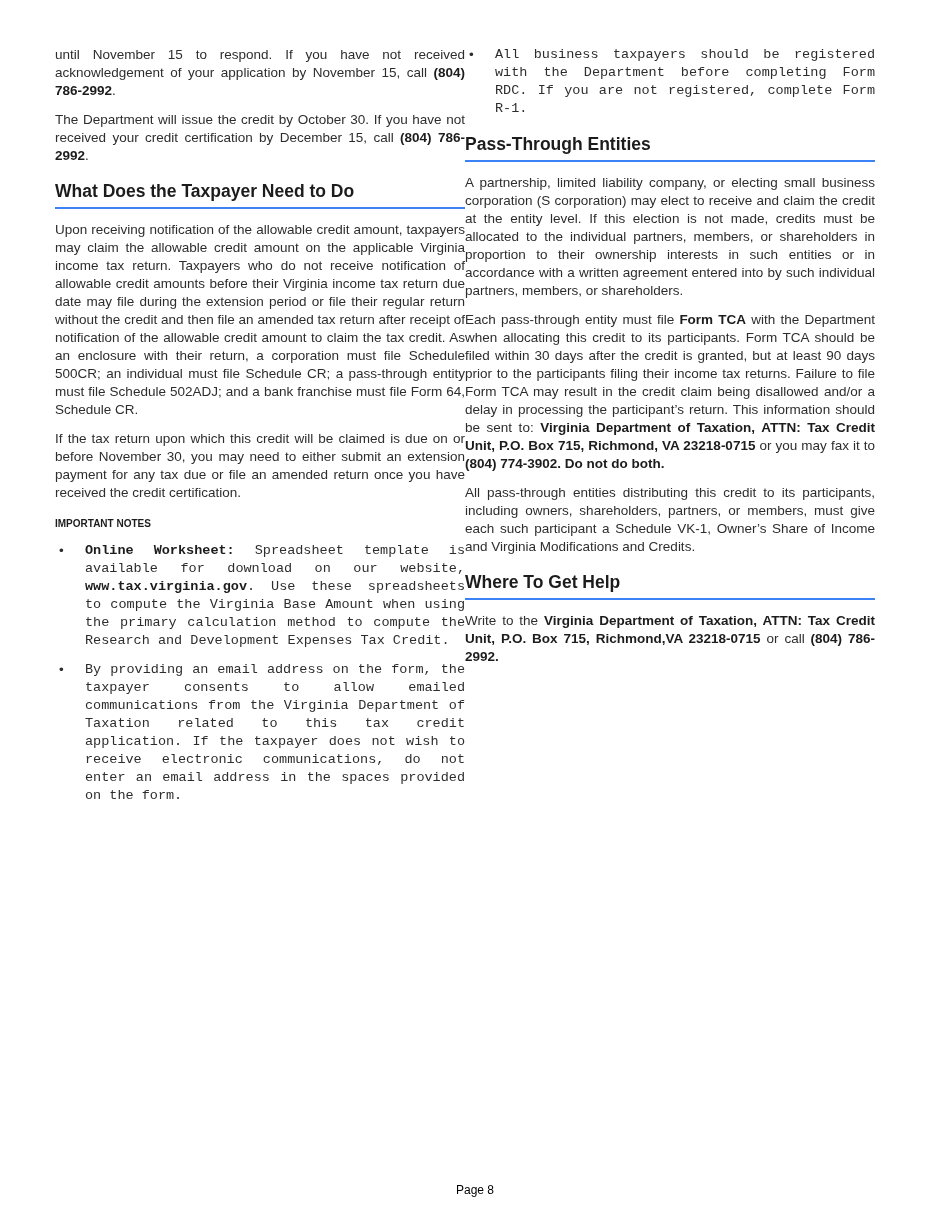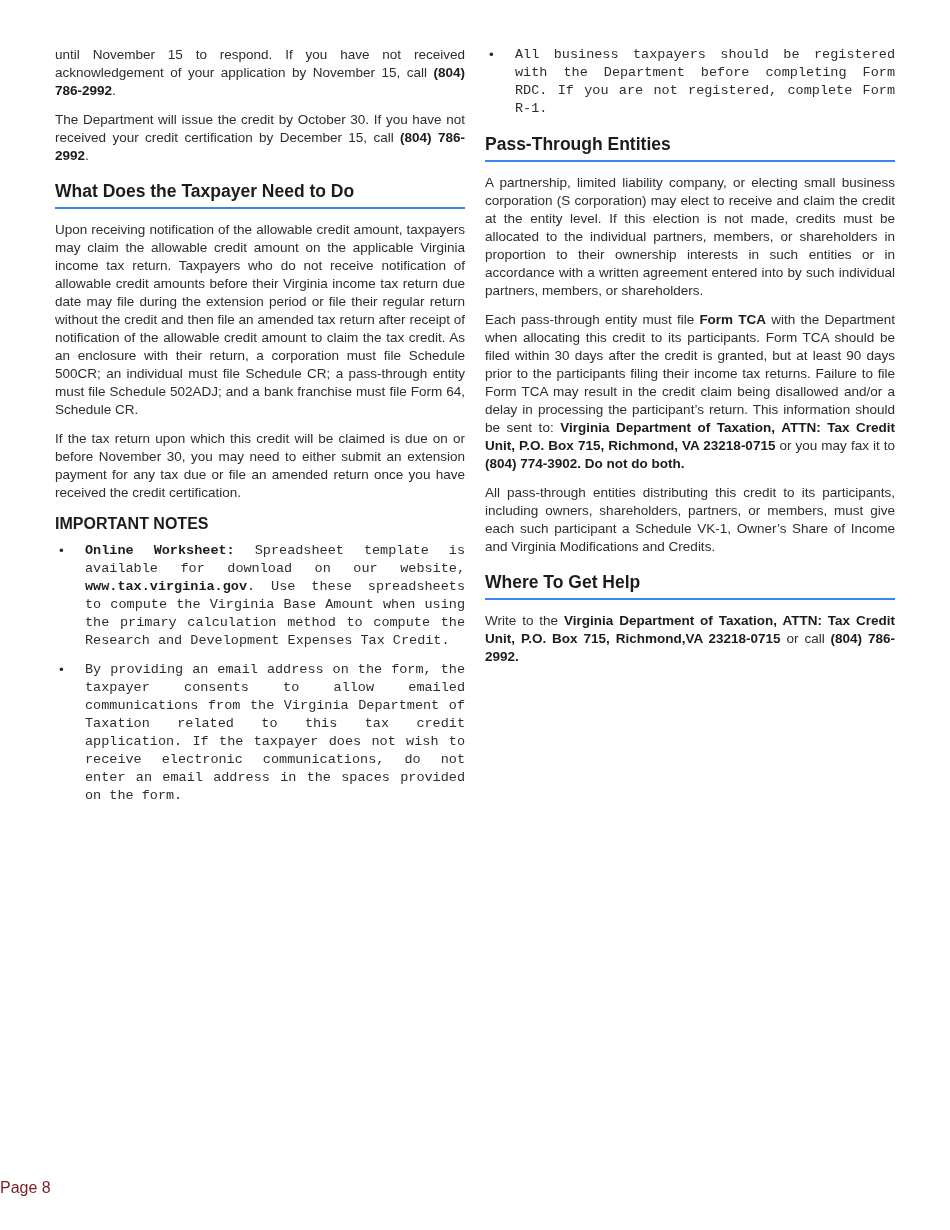--- a/index.html
+++ b/index.html
@@ -8,21 +8,20 @@
     width: 950px;
     height: 1230px;
     position: relative;
     font-family: "Liberation Sans", "DejaVu Sans", sans-serif;
     color: #2d2d2d;
     overflow: hidden;
   }
   .page {
     padding: 46px 55px 0 55px;
     display: flex;
-    gap: 20px;
   }
   .col {
     width: 410px;
     flex: 0 0 410px;
     font-size: 13.5px;
     line-height: 18px;
   }
   p.body-para {
     text-align: justify;
     margin-bottom: 11px;
@@ -34,21 +33,21 @@
     font-weight: bold;
     color: #1c1c1c;
     border-bottom: 2px solid #3b82f6;
     padding-bottom: 6px;
     margin-top: 16px;
     margin-bottom: 12px;
   }
   .section-heading:first-child { margin-top: 0; }
   .sub-heading {
     font-weight: bold;
-    font-size: 16px;
+    font-size: 10px;
     color: #1c1c1c;
     margin-top: 13px;
     margin-bottom: 9px;
   }
   .bullet-item {
     display: flex;
     margin-bottom: 11px;
   }
   .bullet-marker {
     flex: 0 0 30px;
@@ -60,22 +59,23 @@
     text-align: justify;
     hyphens: none;
     font-family: Liberation Mono, monospace;
   }
   b { color: #1c1c1c; }
   .page-footer {
     position: absolute;
     left: 0;
     right: 0;
     bottom: 33px;
-    font-size: 16px;
-    color: #7f1d1d;
+    text-align: center;
+    font-size: 12px;
+    color: #000000;
   }
 </style>
 </head>
 <body>
 
 <div class="page">
 
   <div class="col">
     <p class="body-para"><span>until November 15 to respond. If you have not received acknowledgement of your application by November 15, call </span><b>(804) 786-2992</b><span>.</span></p>
     <p class="body-para"><span>The Department will issue the credit by October 30. If you have not received your credit certification by December 15, call </span><b>(804) 786-2992</b><span>.</span></p>

